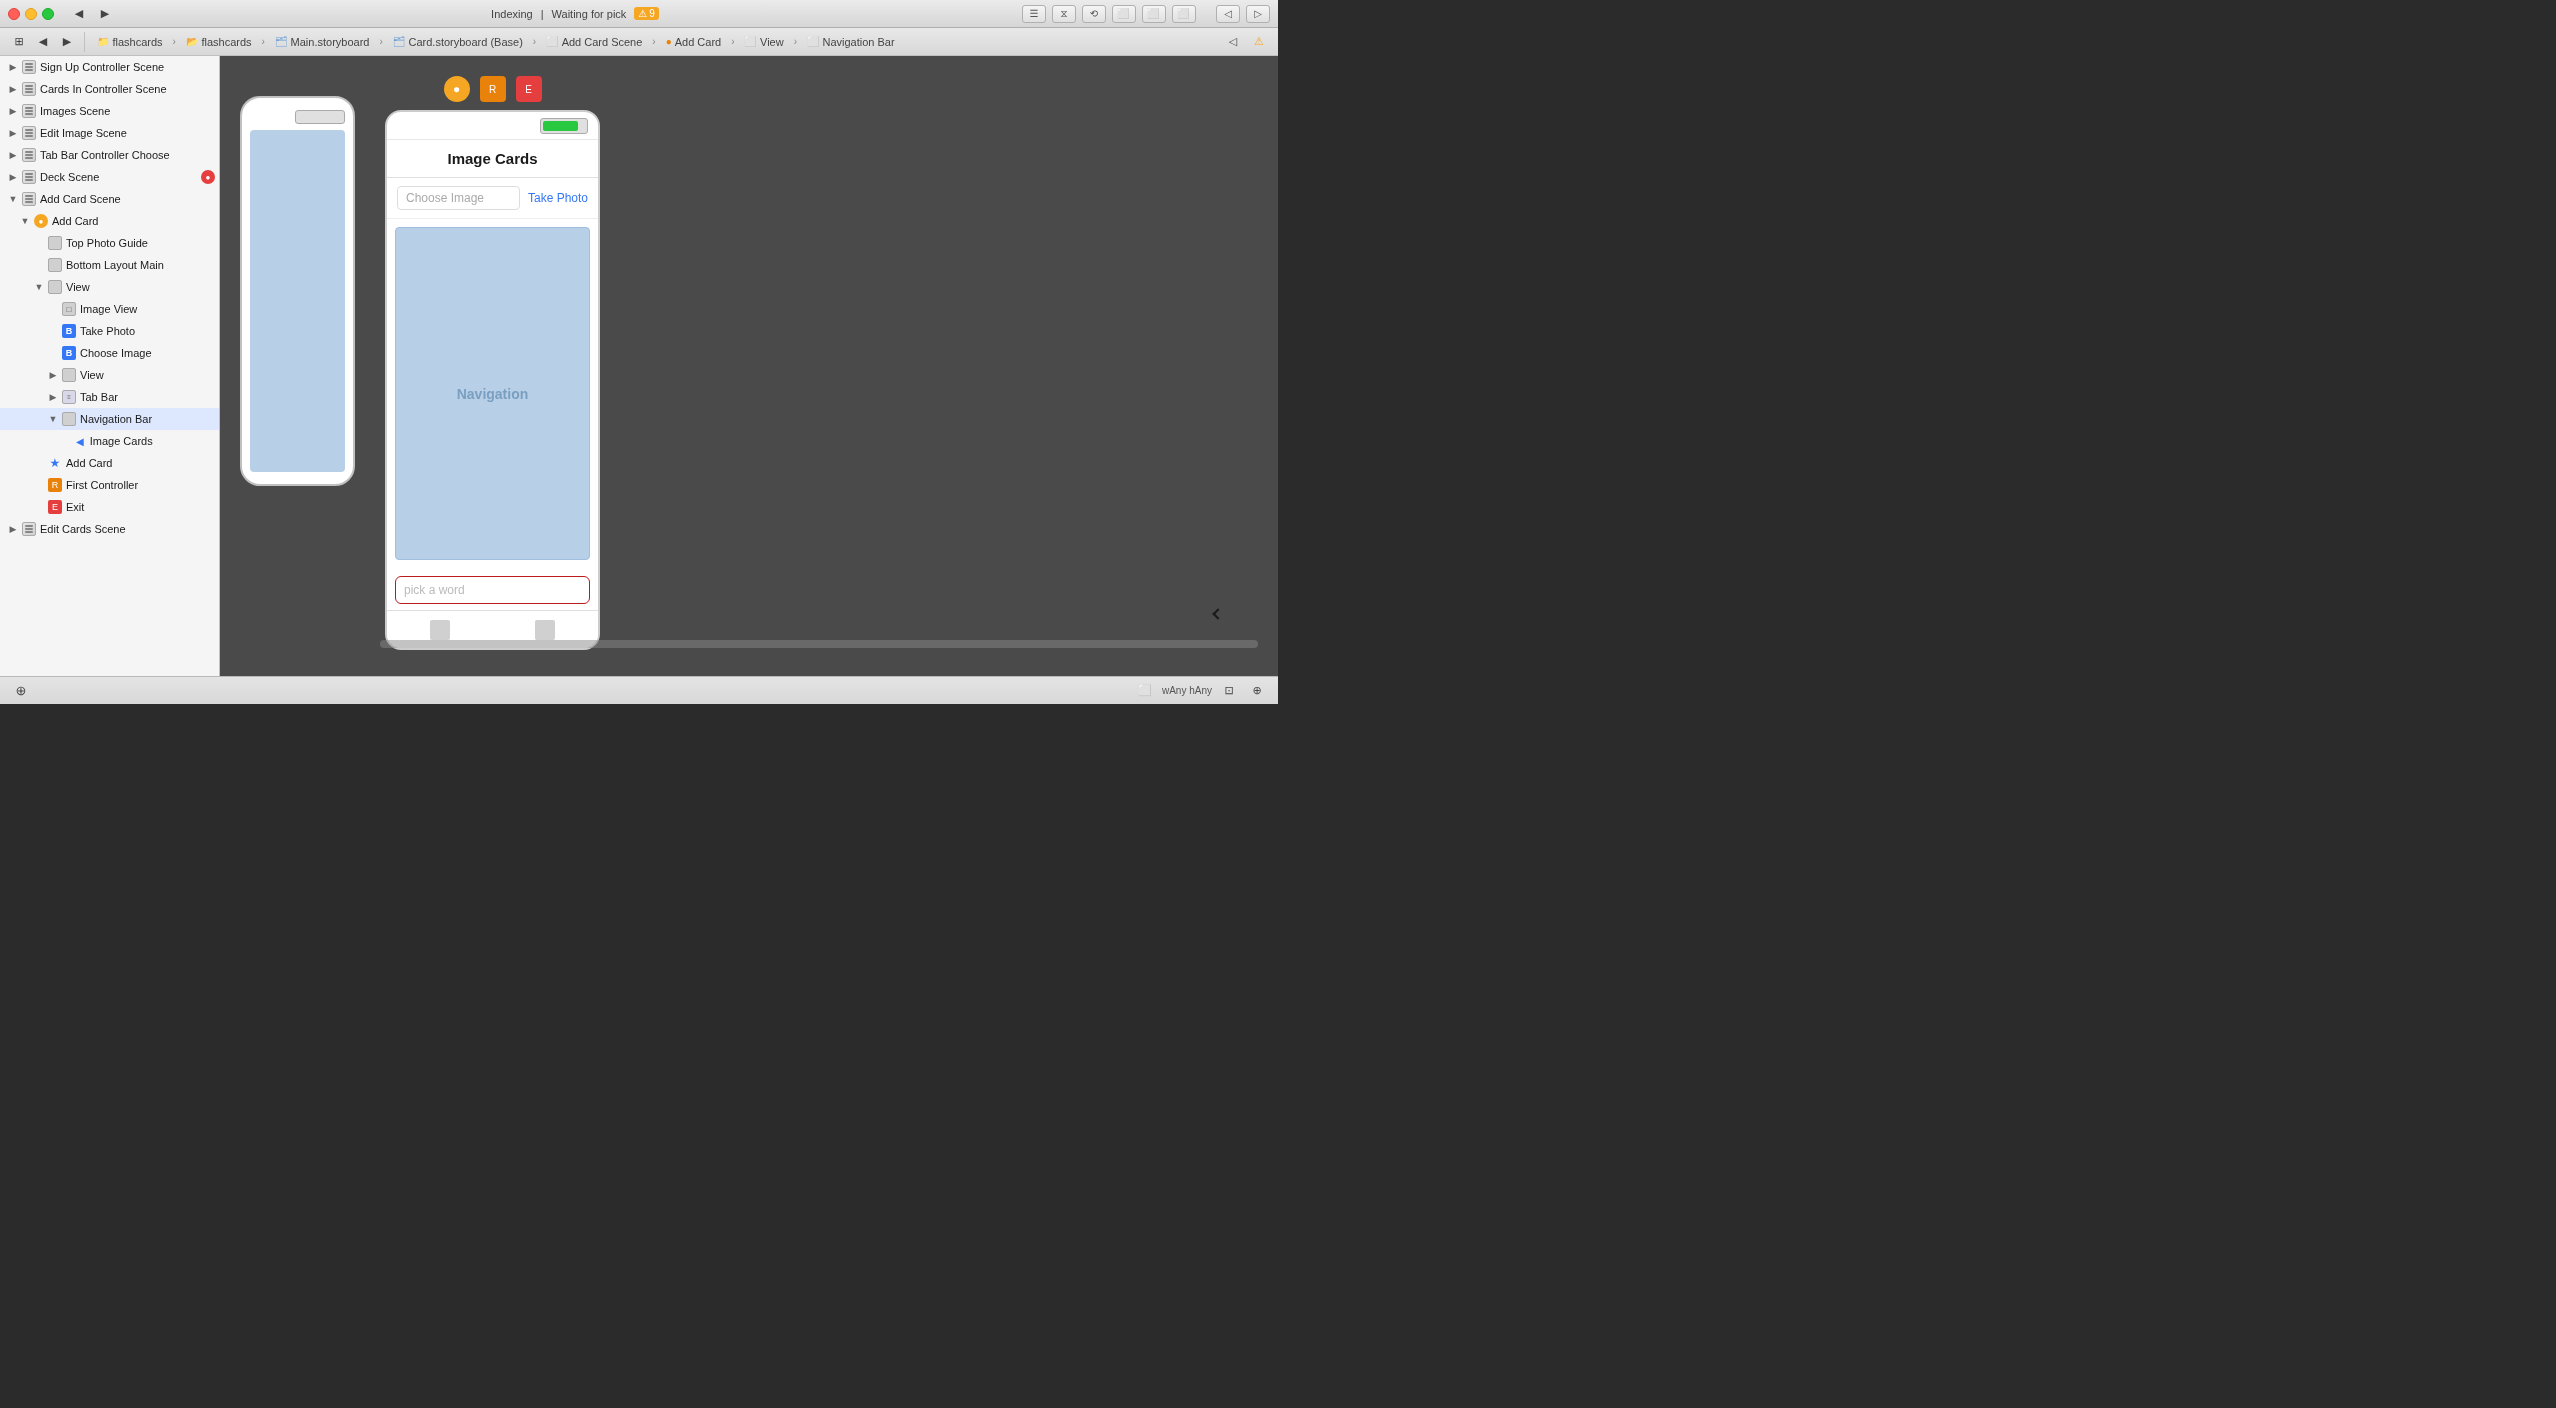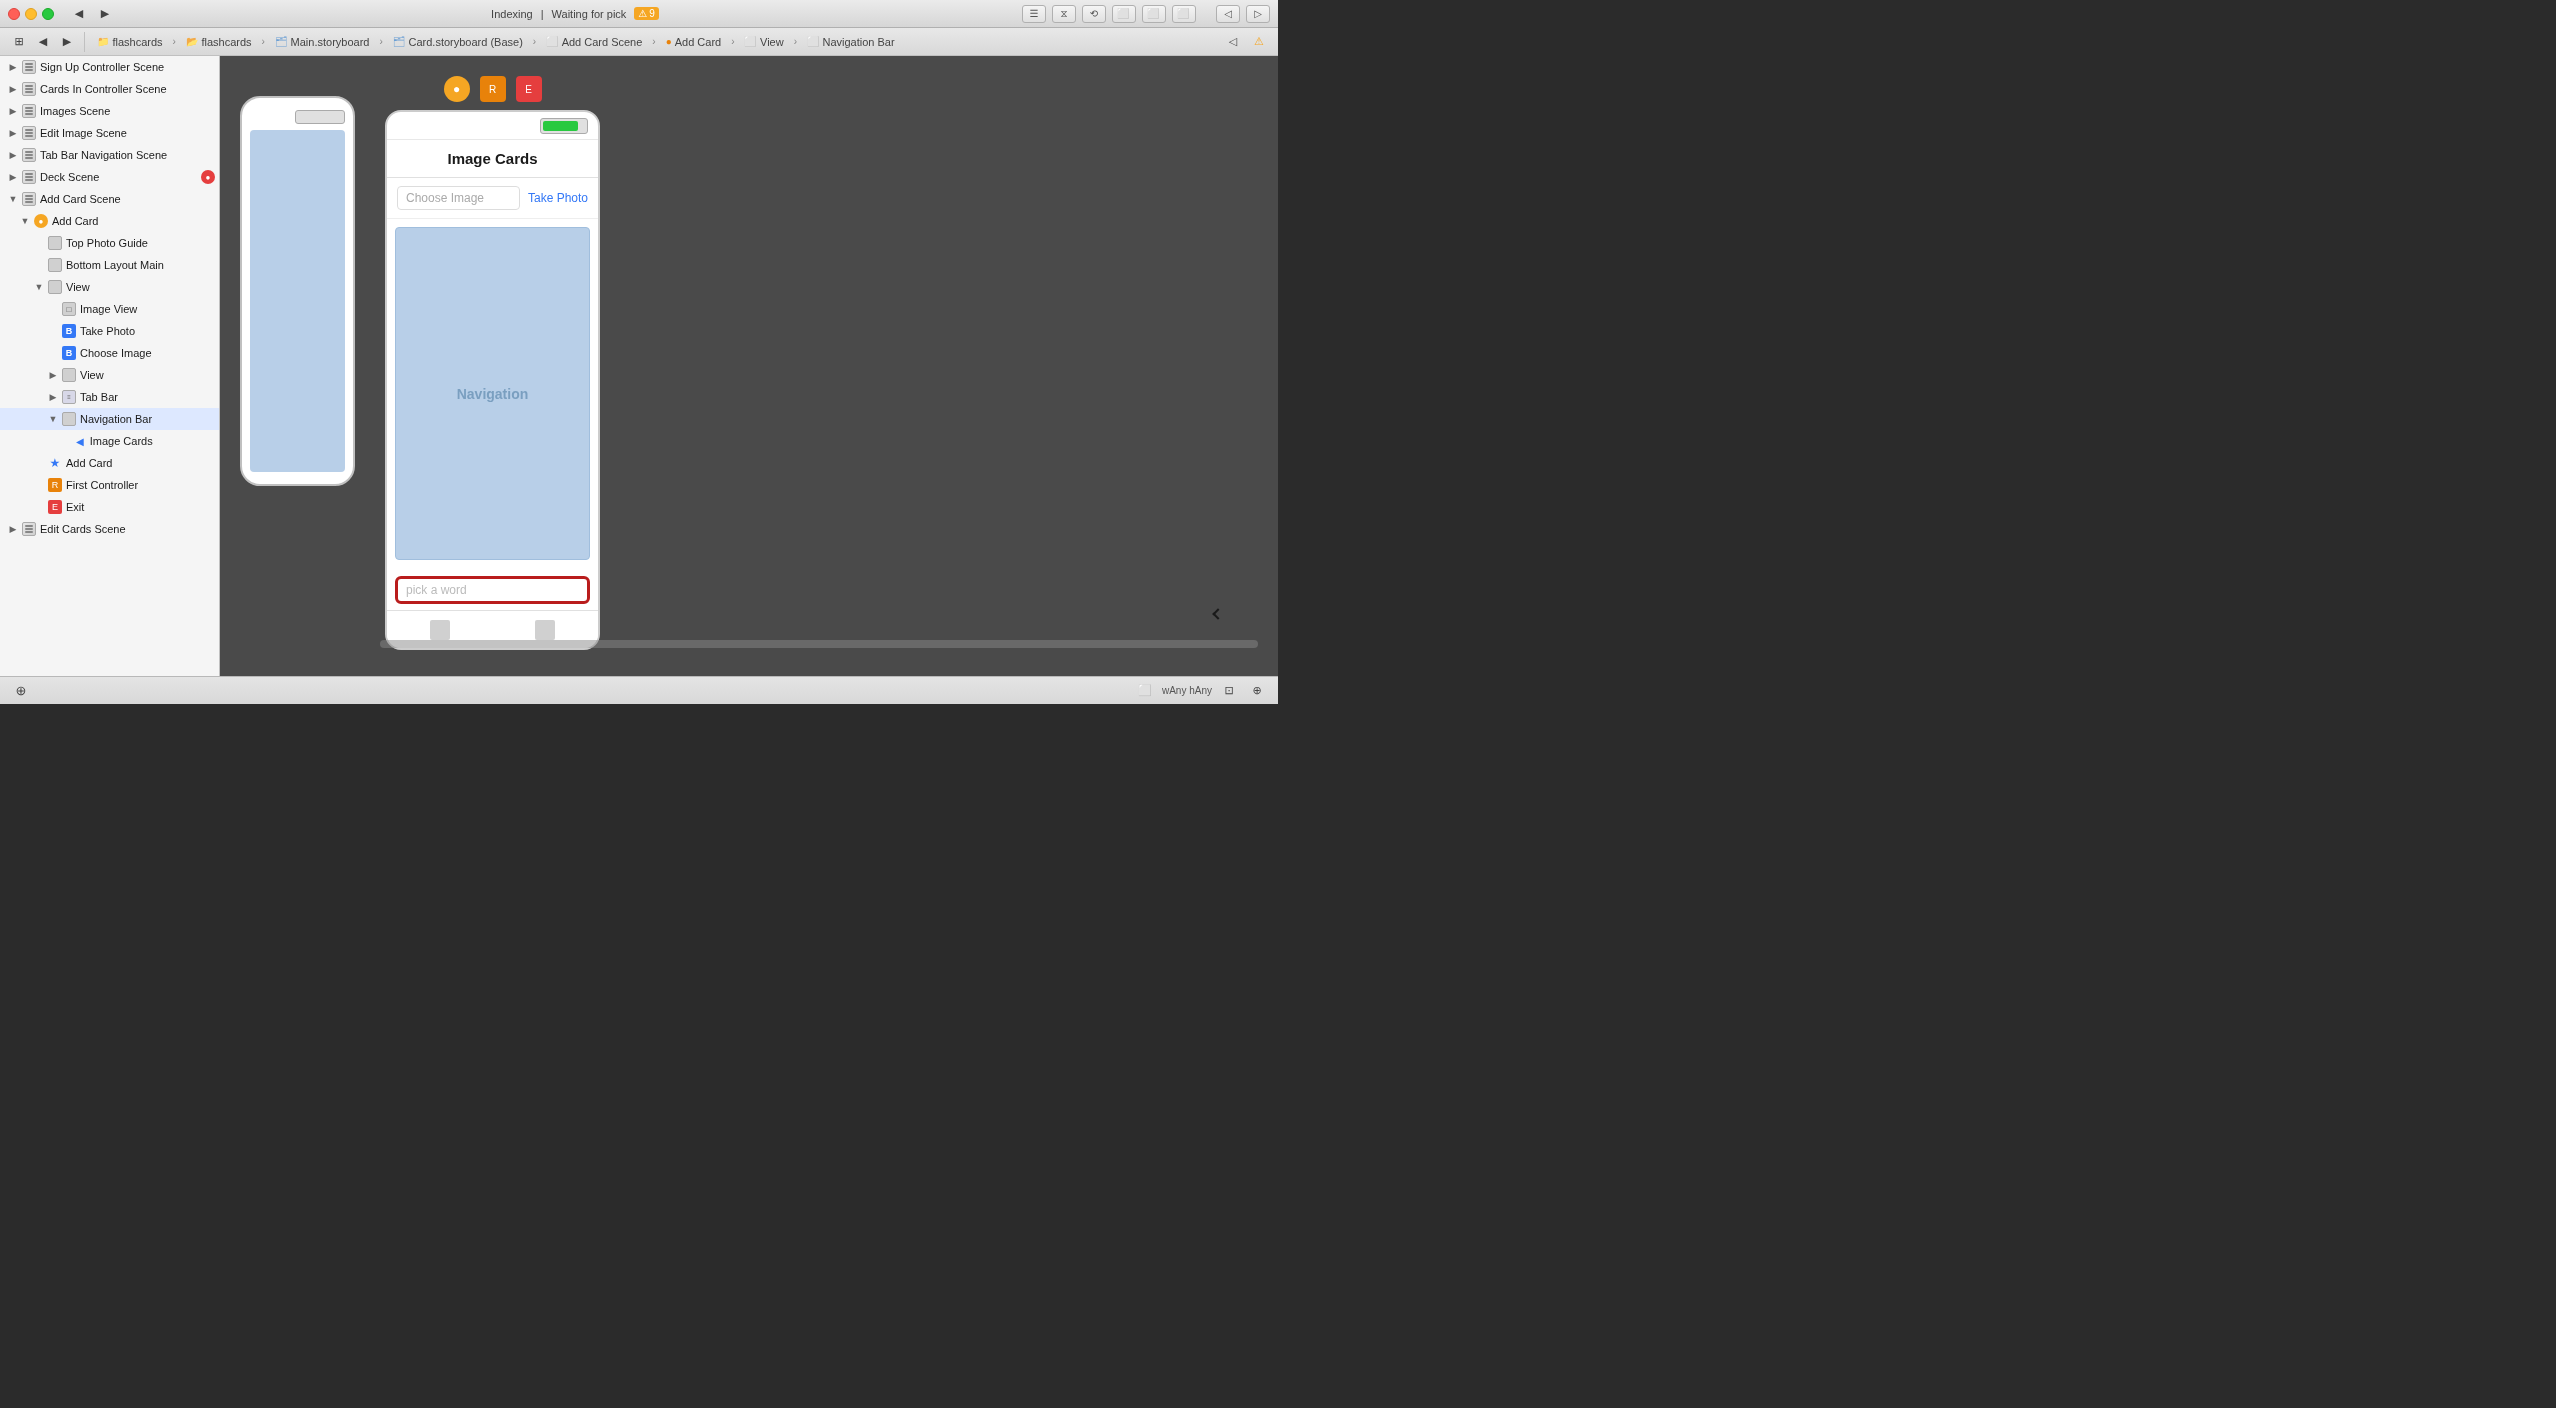--- a/index.html
+++ b/index.html
@@ -385,21 +385,21 @@
 
     <div class="sidebar-item">
       <div class="expand-arrow">▶</div>
       <div class="icon-scene">
         <div class="icon-scene-inner">
             <div class="icon-scene-row"></div>
             <div class="icon-scene-row"></div>
             <div class="icon-scene-row"></div>
           </div>
       </div>
-      <span class="scene-label">Tab Bar Navigation Scene</span>
+      <span class="scene-label">Tab Bar Controller Choose</span>
     </div>
 
     <div class="sidebar-item" style="position:relative;">
       <div class="expand-arrow">▶</div>
       <div class="icon-scene">
         <div class="icon-scene-inner">
             <div class="icon-scene-row"></div>
             <div class="icon-scene-row"></div>
             <div class="icon-scene-row"></div>
           </div>
@@ -554,21 +554,21 @@
             </div>
             <div style="font-size:12px;color:#3478f6;">
               <span>Take Photo</span>
             </div>
           </div>
 
           <div style="margin:8px;flex:1;background:#b8cfe8;border-radius:4px;border:1px solid #a0bedd;display:flex;align-items:center;justify-content:center;height:230px;">
             <span style="font-size:14px;font-weight:700;color:#7a9fc0;">Navigation</span>
           </div>
 
-          <div style="margin:8px 8px 6px;height:28px;border:3px solid #b91c1c;border-radius:6px;display:flex;align-items:center;padding:0 8px;background:white;">
+          <div style="margin:8px 8px 6px;height:28px;border:1px solid #b91c1c;border-radius:6px;display:flex;align-items:center;padding:0 8px;background:white;">
             <span style="font-size:12px;color:#bbb;">pick a word</span>
           </div>
 
           <div style="height:38px;border-top:1px solid #e0e0e0;background:white;display:flex;align-items:center;justify-content:space-around;">
             <div style="width:20px;height:20px;background:#d0d0d0;border-radius:2px;"></div>
             <div style="width:20px;height:20px;background:#d0d0d0;border-radius:2px;"></div>
           </div>
         </div>
       </div>
 

